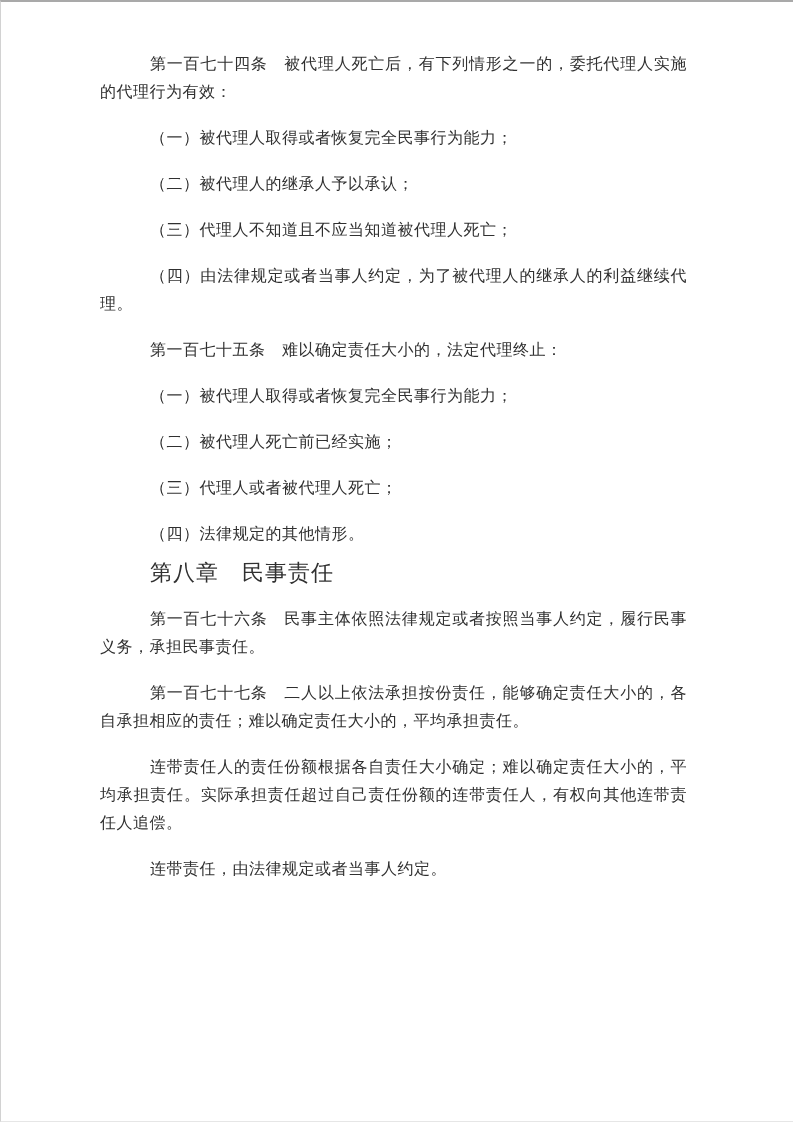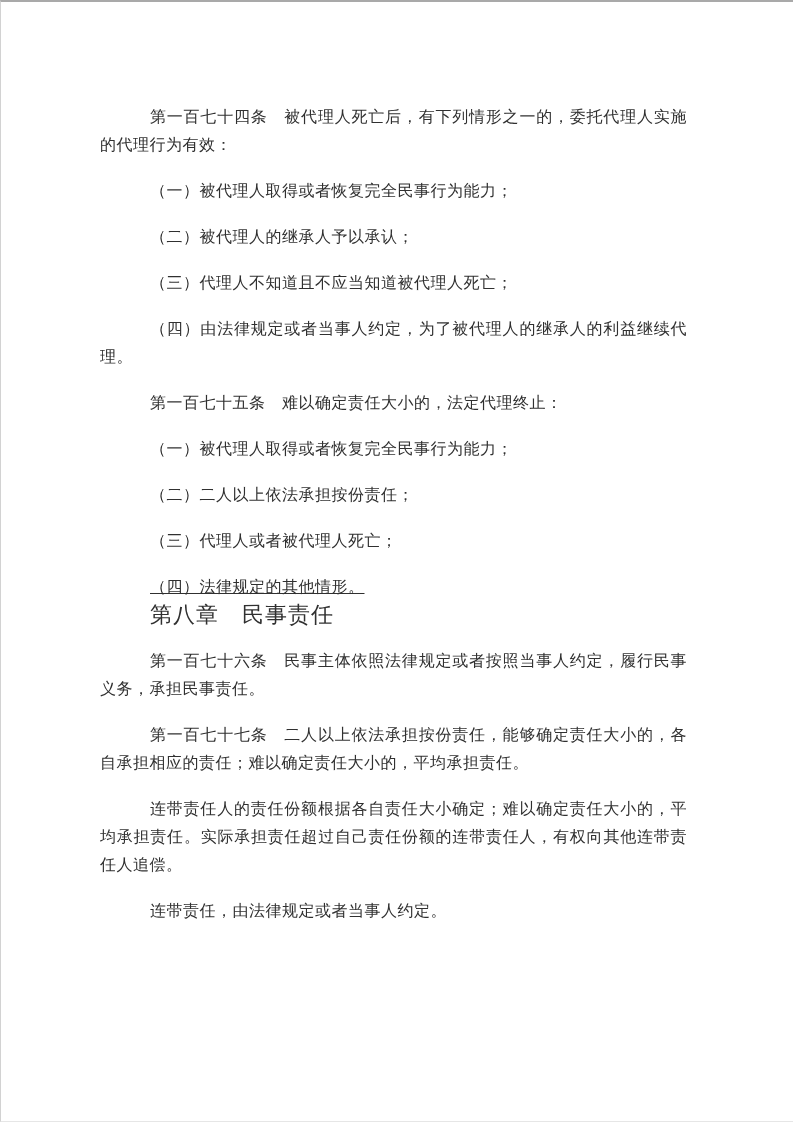--- a/index.html
+++ b/index.html
@@ -7,53 +7,52 @@
     width:793px;height:1122px;box-sizing:border-box;
     background:#ffffff;
     border-top:2px solid #a9a9a9;
     border-left:1px solid #d2d2d2;
     border-bottom:1px solid #e6e6e6;
     font-family:"Liberation Serif","DejaVu Serif",serif;
     color:#303030;
     overflow:hidden;
   }
   .text-block{
-    padding:101px 106px 0 99px;
+    padding:48px 106px 0 99px;
   }
   p.para{
     margin:0 0 18px 0;
     font-size:16px;
     line-height:28px;
     letter-spacing:0.5px;
     text-align:justify;
     text-justify:inter-ideograph;
     text-indent:50px;
     word-break:break-all;
   }
   p.para.tight{
-    margin-bottom:0;
-    text-decoration:underline;
+    margin-bottom:11px;
   }
   p.para.chapter{
     font-size:22px;
     letter-spacing:1px;
   }
 </style>
 </head>
 <body>
 
 <div class="text-block" id="doc">
     <p class="para">第一百七十四条　被代理人死亡后，有下列情形之一的，委托代理人实施的代理行为有效：</p>
     <p class="para">（一）被代理人取得或者恢复完全民事行为能力；</p>
     <p class="para">（二）被代理人的继承人予以承认；</p>
     <p class="para">（三）代理人不知道且不应当知道被代理人死亡；</p>
     <p class="para">（四）由法律规定或者当事人约定，为了被代理人的继承人的利益继续代理。</p>
     <p class="para">第一百七十五条　难以确定责任大小的，法定代理终止：</p>
     <p class="para">（一）被代理人取得或者恢复完全民事行为能力；</p>
-    <p class="para">（二）二人以上依法承担按份责任；</p>
+    <p class="para">（二）被代理人死亡前已经实施；</p>
     <p class="para">（三）代理人或者被代理人死亡；</p>
     <p class="para tight">（四）法律规定的其他情形。</p>
     <p class="para chapter">第八章　民事责任</p>
     <p class="para">第一百七十六条　民事主体依照法律规定或者按照当事人约定，履行民事义务，承担民事责任。</p>
     <p class="para">第一百七十七条　二人以上依法承担按份责任，能够确定责任大小的，各自承担相应的责任；难以确定责任大小的，平均承担责任。</p>
     <p class="para">连带责任人的责任份额根据各自责任大小确定；难以确定责任大小的，平均承担责任。实际承担责任超过自己责任份额的连带责任人，有权向其他连带责任人追偿。</p>
     <p class="para">连带责任，由法律规定或者当事人约定。</p>
   </div>
 
 </body></html>

